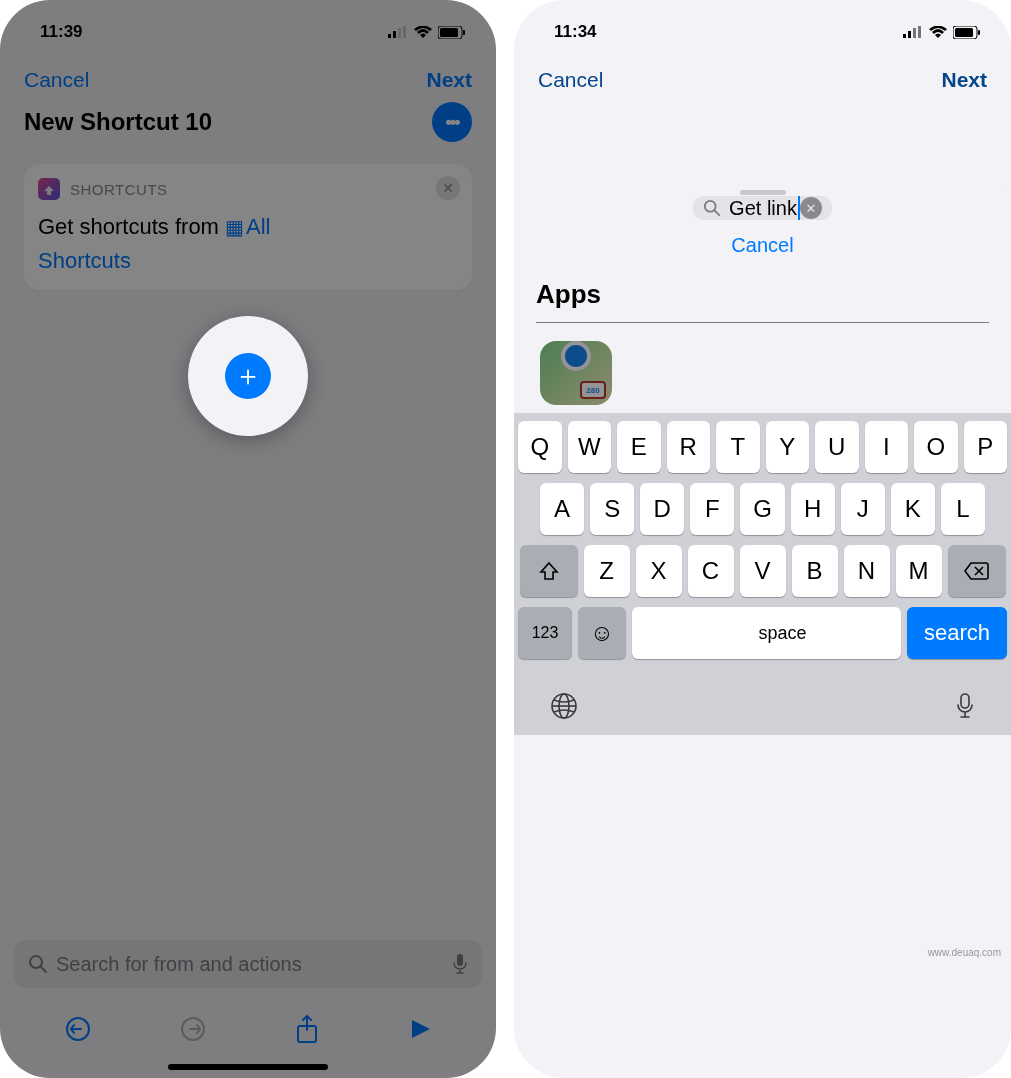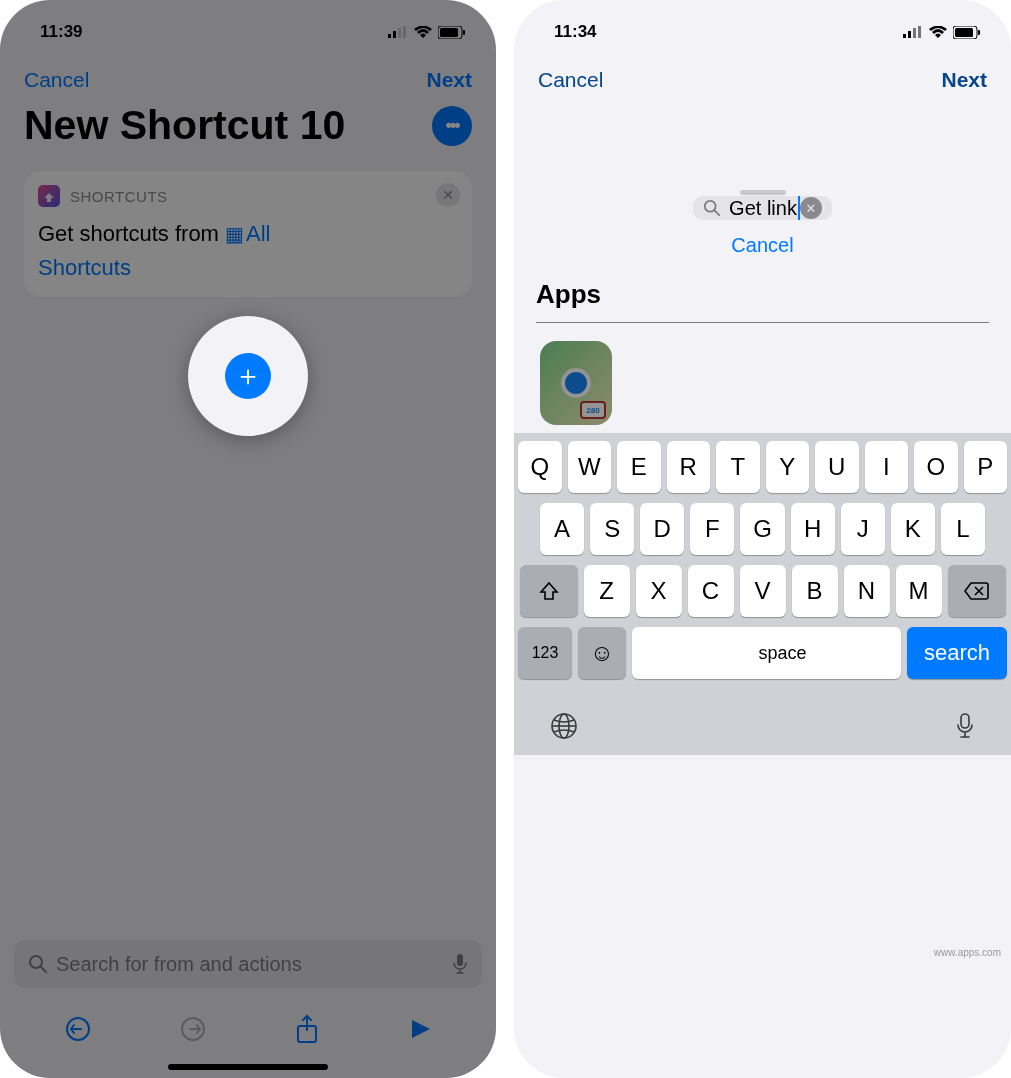--- a/index.html
+++ b/index.html
@@ -7,21 +7,21 @@
   .phone { position: relative; height: 1078px; border-radius: 50px; overflow: hidden; }
   .phone-left { width: 496px; background: #f2f2f7; }
   .phone-right { width: 497px; margin-left: 18px; background: #f2f2f7; position: relative; }
   .scrim { position:absolute; inset:0; background: rgba(0,0,0,.48); pointer-events:none; }
   .status-bar { display:flex; justify-content:space-between; align-items:center; padding: 14px 30px 0 40px; height: 50px; color:#000; }
   .time { font-size: 17px; font-weight: 600; }
   .sicons { display:flex; gap:6px; align-items:center; }
   .navbar { display:flex; justify-content:space-between; padding: 18px 24px 4px; }
   .link { color:#007aff; font-size: 21px; }
   .title-row { display:flex; justify-content:space-between; align-items:center; padding: 6px 24px 10px; }
-  .big-title { font-size: 41px; font-weight: 700; }
+  .big-title { font-size: 24px; font-weight: 700; }
   .circle-btn { width:40px; height:40px; border-radius:50%; background:#007aff; display:flex; align-items:center; justify-content:center; color:#fff; font-size:22px; font-weight:700; }
   .dots { letter-spacing:-2px; font-size:18px; }
   .card { margin: 12px 24px; background:#fff; border-radius:16px; padding:14px 14px 16px; box-shadow:0 1px 2px rgba(0,0,0,.04); position:relative; }
   .card-head { display:flex; align-items:center; gap:10px; color:#8a8a8e; font-size:15px; letter-spacing:.5px; }
   .card-close { position:absolute; right:12px; top:12px; width:24px; height:24px; border-radius:50%; background:#e4e4e8; color:#8a8a8e; display:flex; align-items:center; justify-content:center; font-size:14px; }
   .card-body { font-size:22px; color:#000; padding-top:14px; }
   .inline-blue { color:#007aff;margin-top:40px; }
   .grid-glyph { color:#007aff; font-size:20px; margin-right:2px; }
   .card-sub { color:#007aff; font-size:22px; padding-top:8px; }
   .plus-hl { position:absolute; top:316px; left:188px; width:120px; height:120px; border-radius:50%; background:#f2f2f7; display:flex; align-items:center; justify-content:center; box-shadow:0 4px 20px rgba(0,0,0,.3); }
@@ -40,21 +40,21 @@
   .sheet-handle { position:absolute; top:6px; left:50%; transform:translateX(-50%); width:46px; height:5px; background:#c8c8cc; border-radius:3px; }
   .search-field { flex:1; background:#e4e4e8; border-radius:10px; height:44px; display:flex; align-items:center; padding:0 10px; font-size:20px; color:#000; }
   .search-field .q { flex:1; }
   .search-field .caret { display:inline-block; width:2px; height:24px; background:#007aff; margin-left:1px; }
   .clear-btn { width:22px; height:22px; border-radius:50%; background:#8a8a8e; color:#e4e4e8; display:flex; align-items:center; justify-content:center; font-size:13px; }
   .cancel-link { color:#007aff; font-size:20px; }
   .sec-title { font-size:26px; font-weight:700; padding:22px 22px 12px; }
   .rule { height:1px; background:#d8d8dc; margin:0 22px; }
   .app-grid { display:flex; gap:24px; padding:18px 26px 20px; }
   .app-item { text-align:center; font-size:17px; color:#000; }
-  .app-icon { width:72px; height:84px; border-radius:16px; background:linear-gradient(135deg,#7bdc8a,#f5f0b5); position:relative; margin-bottom:8px; display:flex; align-items:center; justify-content:center; }
+  .app-icon { width:72px; height:64px; border-radius:16px; background:linear-gradient(135deg,#7bdc8a,#f5f0b5); position:relative; margin-bottom:8px; display:flex; justify-content:center; }
   .map-pin { width:30px; height:30px; border-radius:50%; background:#0a84ff; border:4px solid #fff; position:relative; }
   .map-sign { position:absolute; right:6px; bottom:6px; width:26px; height:18px; background:#fff; border:2px solid #c03028; border-radius:4px; font-size:8px; color:#0a84ff; display:flex; align-items:center; justify-content:center; font-weight:700; }
   .act-row { display:flex; align-items:center; gap:16px; padding:18px 22px; font-size:21px; font-weight:600; position:relative; }
   .act-row.highlight { background:#fff; }
   .act-icon { width:36px; height:36px; border-radius:8px; display:flex; align-items:center; justify-content:center; color:#fff; font-size:20px; flex-shrink:0; }
   .purple { background:#a63cf1; }
   .green { background:#46b24e; }
   .blue { background:#3478f6; }
   .info-btn { margin-left:auto; width:26px; height:26px; border-radius:50%; border:2px solid #007aff; color:#007aff; display:flex; align-items:center; justify-content:center; font-size:15px; font-weight:700; }
   .sheet, .act-row.highlight, .keyboard, .kb-bottom { position:relative; z-index:2; }
@@ -347,14 +347,14 @@
         </span>
       <span>
           <svg width="20" height="28" viewBox="0 0 20 28">
             <rect x="6" y="2" width="8" height="14" rx="4" fill="none" stroke="#3a3a3c" stroke-width="1.6"></rect>
             <path d="M3 13 a7 7 0 0 0 14 0 M10 20 v5 M6 25 h8" fill="none" stroke="#3a3a3c" stroke-width="1.6" stroke-linecap="round"></path>
           </svg>
         </span>
     </div>
     <div class="home-ind"></div>
   </div>
-  <span class="watermark">www.apps.com</span>
+  <span class="watermark">www.deuaq.com</span>
 </div>
 
 </body></html>

